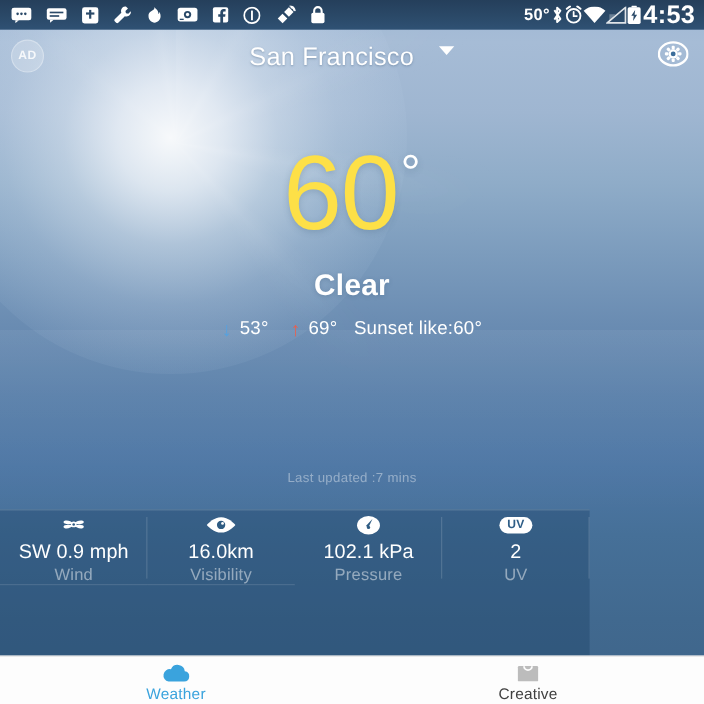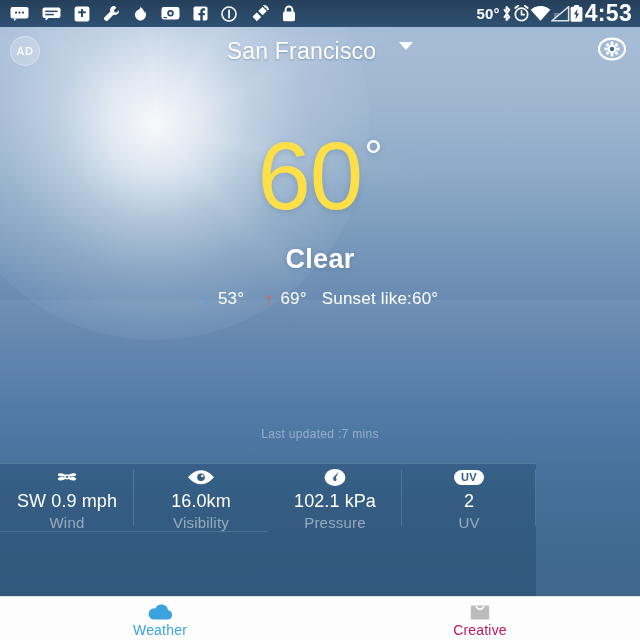--- a/index.html
+++ b/index.html
@@ -327,21 +327,21 @@
     display: flex;
     flex-direction: column;
     align-items: center;
     justify-content: center;
     gap: 1px;
     padding-top: 1px;
   }
   .tab-icon { height: 20px; display: flex; align-items: center; justify-content: center; }
   .tab-label { font-size: 14px; letter-spacing: 0.2px; line-height: 1; }
   .tab.active .tab-label { color: #3aa3dd; }
-  .tab.inactive .tab-label { color: #be185d; }
+  .tab.inactive .tab-label { color: #404040; }
 </style>
 </head>
 <body>
 
 <div id="app">
 
   <div class="sky">
     <div class="sun-rays"></div>
     <div class="sun-glow"></div>
     <div class="haze-band"></div>

